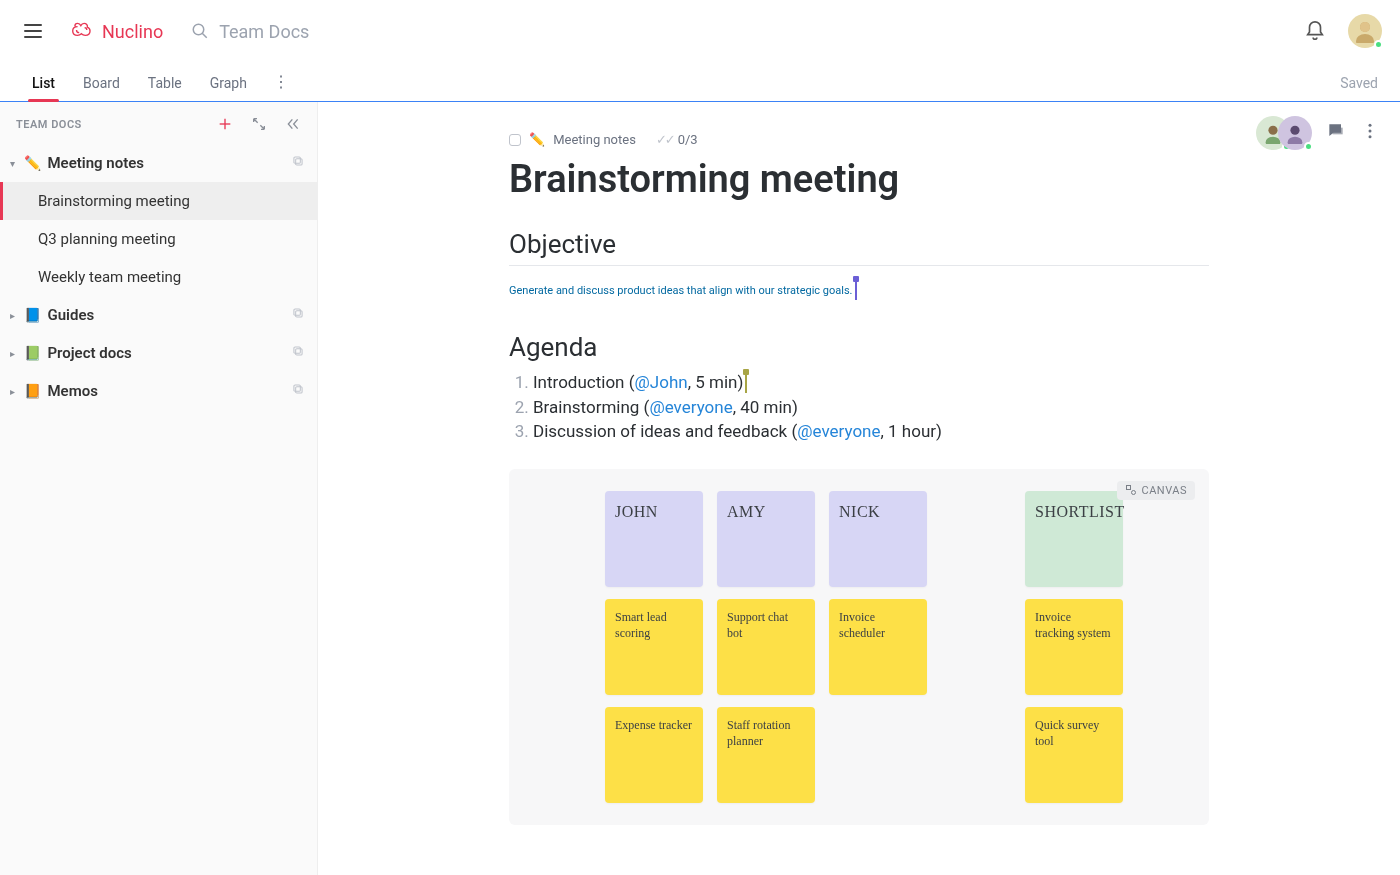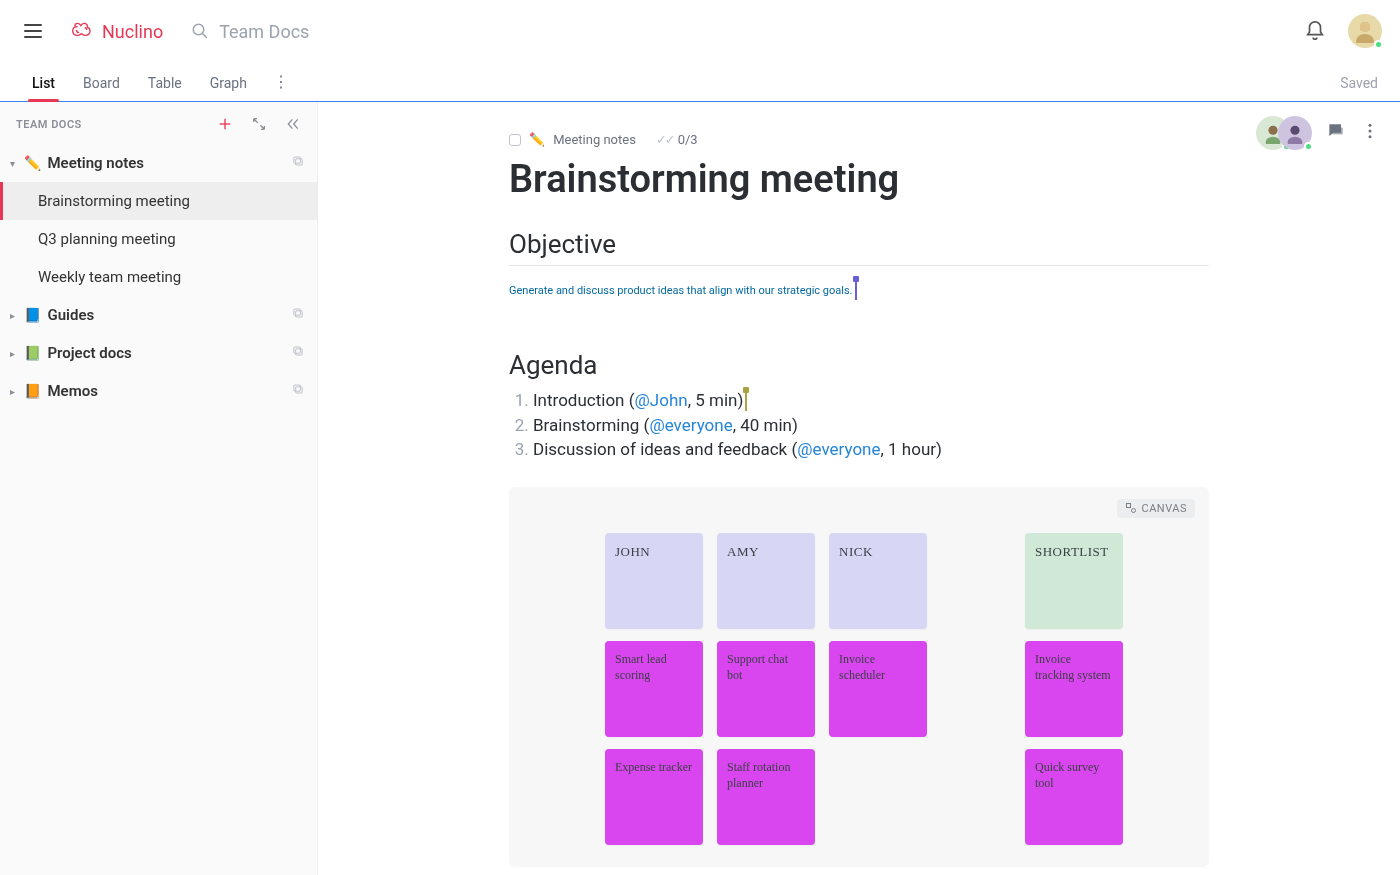--- a/index.html
+++ b/index.html
@@ -153,23 +153,23 @@
 .canvas-gap-col { width:70px; }
 .card {
   width:98px; height:96px; border-radius:4px;
   padding:10px 10px;
   font-family: "Comic Sans MS", "Marker Felt", cursive;
   font-size:12px;
   color:#3b3f44;
   box-shadow: 0 1px 2px rgba(0,0,0,0.04);
   line-height:1.35;
 }
-.card.header { background:#d7d6f5; font-size:13px; letter-spacing:0.5px;margin-top:24px; }
+.card.header { background:#d7d6f5; font-size:16px; letter-spacing:0.5px; }
 .card.header.green { background:#cfe9d6; }
-.card.note { background:#d946ef; }
+.card.note { background:#fde047; }
 .copy-ico svg { width:14px; height:14px; }
 </style>
 </head>
 <body>
 
 <div class="topbar">
   <div class="hamburger">
     <span></span>
       <span></span>
       <span></span>
@@ -326,21 +326,21 @@
         </span>
       </div>
       <h1 class="doc-title">Brainstorming meeting</h1>
 
       <h2 class="section-h">Objective</h2>
       <hr class="hr">
       <p class="para">
         <span>Generate and discuss product ideas that align with our strategic goals.</span><span class="cursor-mark"></span>
       </p>
 
-      <h2 class="section-h" style="margin-top:50px;">Agenda</h2>
+      <h2 class="section-h" style="margin-top:32px;">Agenda</h2>
       <ol class="agenda-list">
         <li>
           <span>Introduction (</span><span class="mention">@John</span><span>, 5 min)</span><span class="cursor-mark olive"></span>
         </li>
         <li>
           <span>Brainstorming (</span><span class="mention">@everyone</span><span>, 40 min)</span>
         </li>
         <li>
           <span>Discussion of ideas and feedback (</span><span class="mention">@everyone</span><span>, 1 hour)</span>
         </li>

